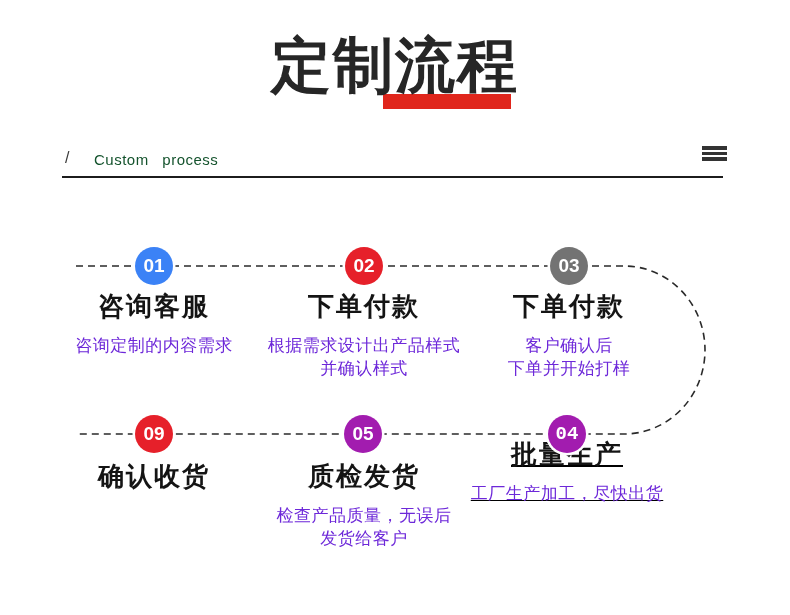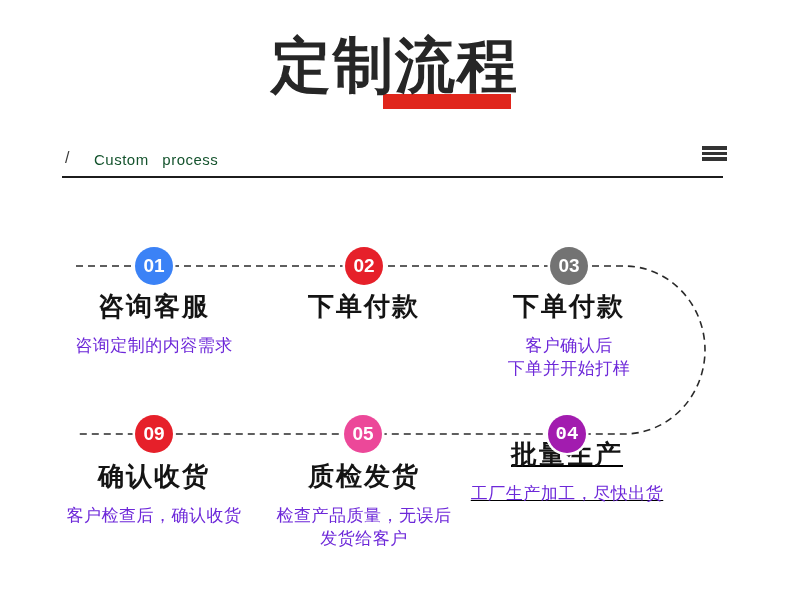--- a/index.html
+++ b/index.html
@@ -163,41 +163,42 @@
   <div class="header-rule"></div>
 
   <svg class="flow-path-svg" viewBox="0 0 790 615">
     <path d="M 76 266 H 624 A 81 84 0 0 1 624 434 H 76" fill="none" stroke="#2a2a2a" stroke-width="1.6" stroke-dasharray="7 5"></path>
   </svg>
 
   <div class="step-num pos-c1" style="background: #3b82f6;">01</div>
   <div class="step-num pos-c2" style="background: rgb(230, 32, 42);">02</div>
   <div class="step-num pos-c3" style="background: #737373;">03</div>
   <div class="step-num pos-c6" style="background: rgb(230, 32, 42);">09</div>
-  <div class="step-num pos-c5" style="background: #ec4899; text-align: right;">05</div>
+  <div class="step-num pos-c5" style="background: #a21caf; text-align: right;">05</div>
   <div class="step-num pos-c4" style="background: #a21caf; font-family: Liberation Mono, monospace;">04</div>
 
   <div class="step-block pos-s1">
     <h3 class="step-title">咨询客服</h3>
     <p class="step-desc">咨询定制的内容需求</p>
   </div>
 
   <div class="step-block pos-s2">
     <h3 class="step-title">下单付款</h3>
+    <p class="step-desc">根据需求设计出产品样式
+并确认样式</p>
   </div>
 
   <div class="step-block pos-s3">
     <h3 class="step-title">下单付款</h3>
     <p class="step-desc">客户确认后
 下单并开始打样</p>
   </div>
 
   <div class="step-block pos-s6">
     <h3 class="step-title">确认收货</h3>
-    <p class="step-desc">客户检查后，确认收货</p>
   </div>
 
   <div class="step-block pos-s5">
     <h3 class="step-title">质检发货</h3>
     <p class="step-desc">检查产品质量，无误后
 发货给客户</p>
   </div>
 
   <div class="step-block pos-s4">
     <h3 class="step-title">批量生产</h3>

